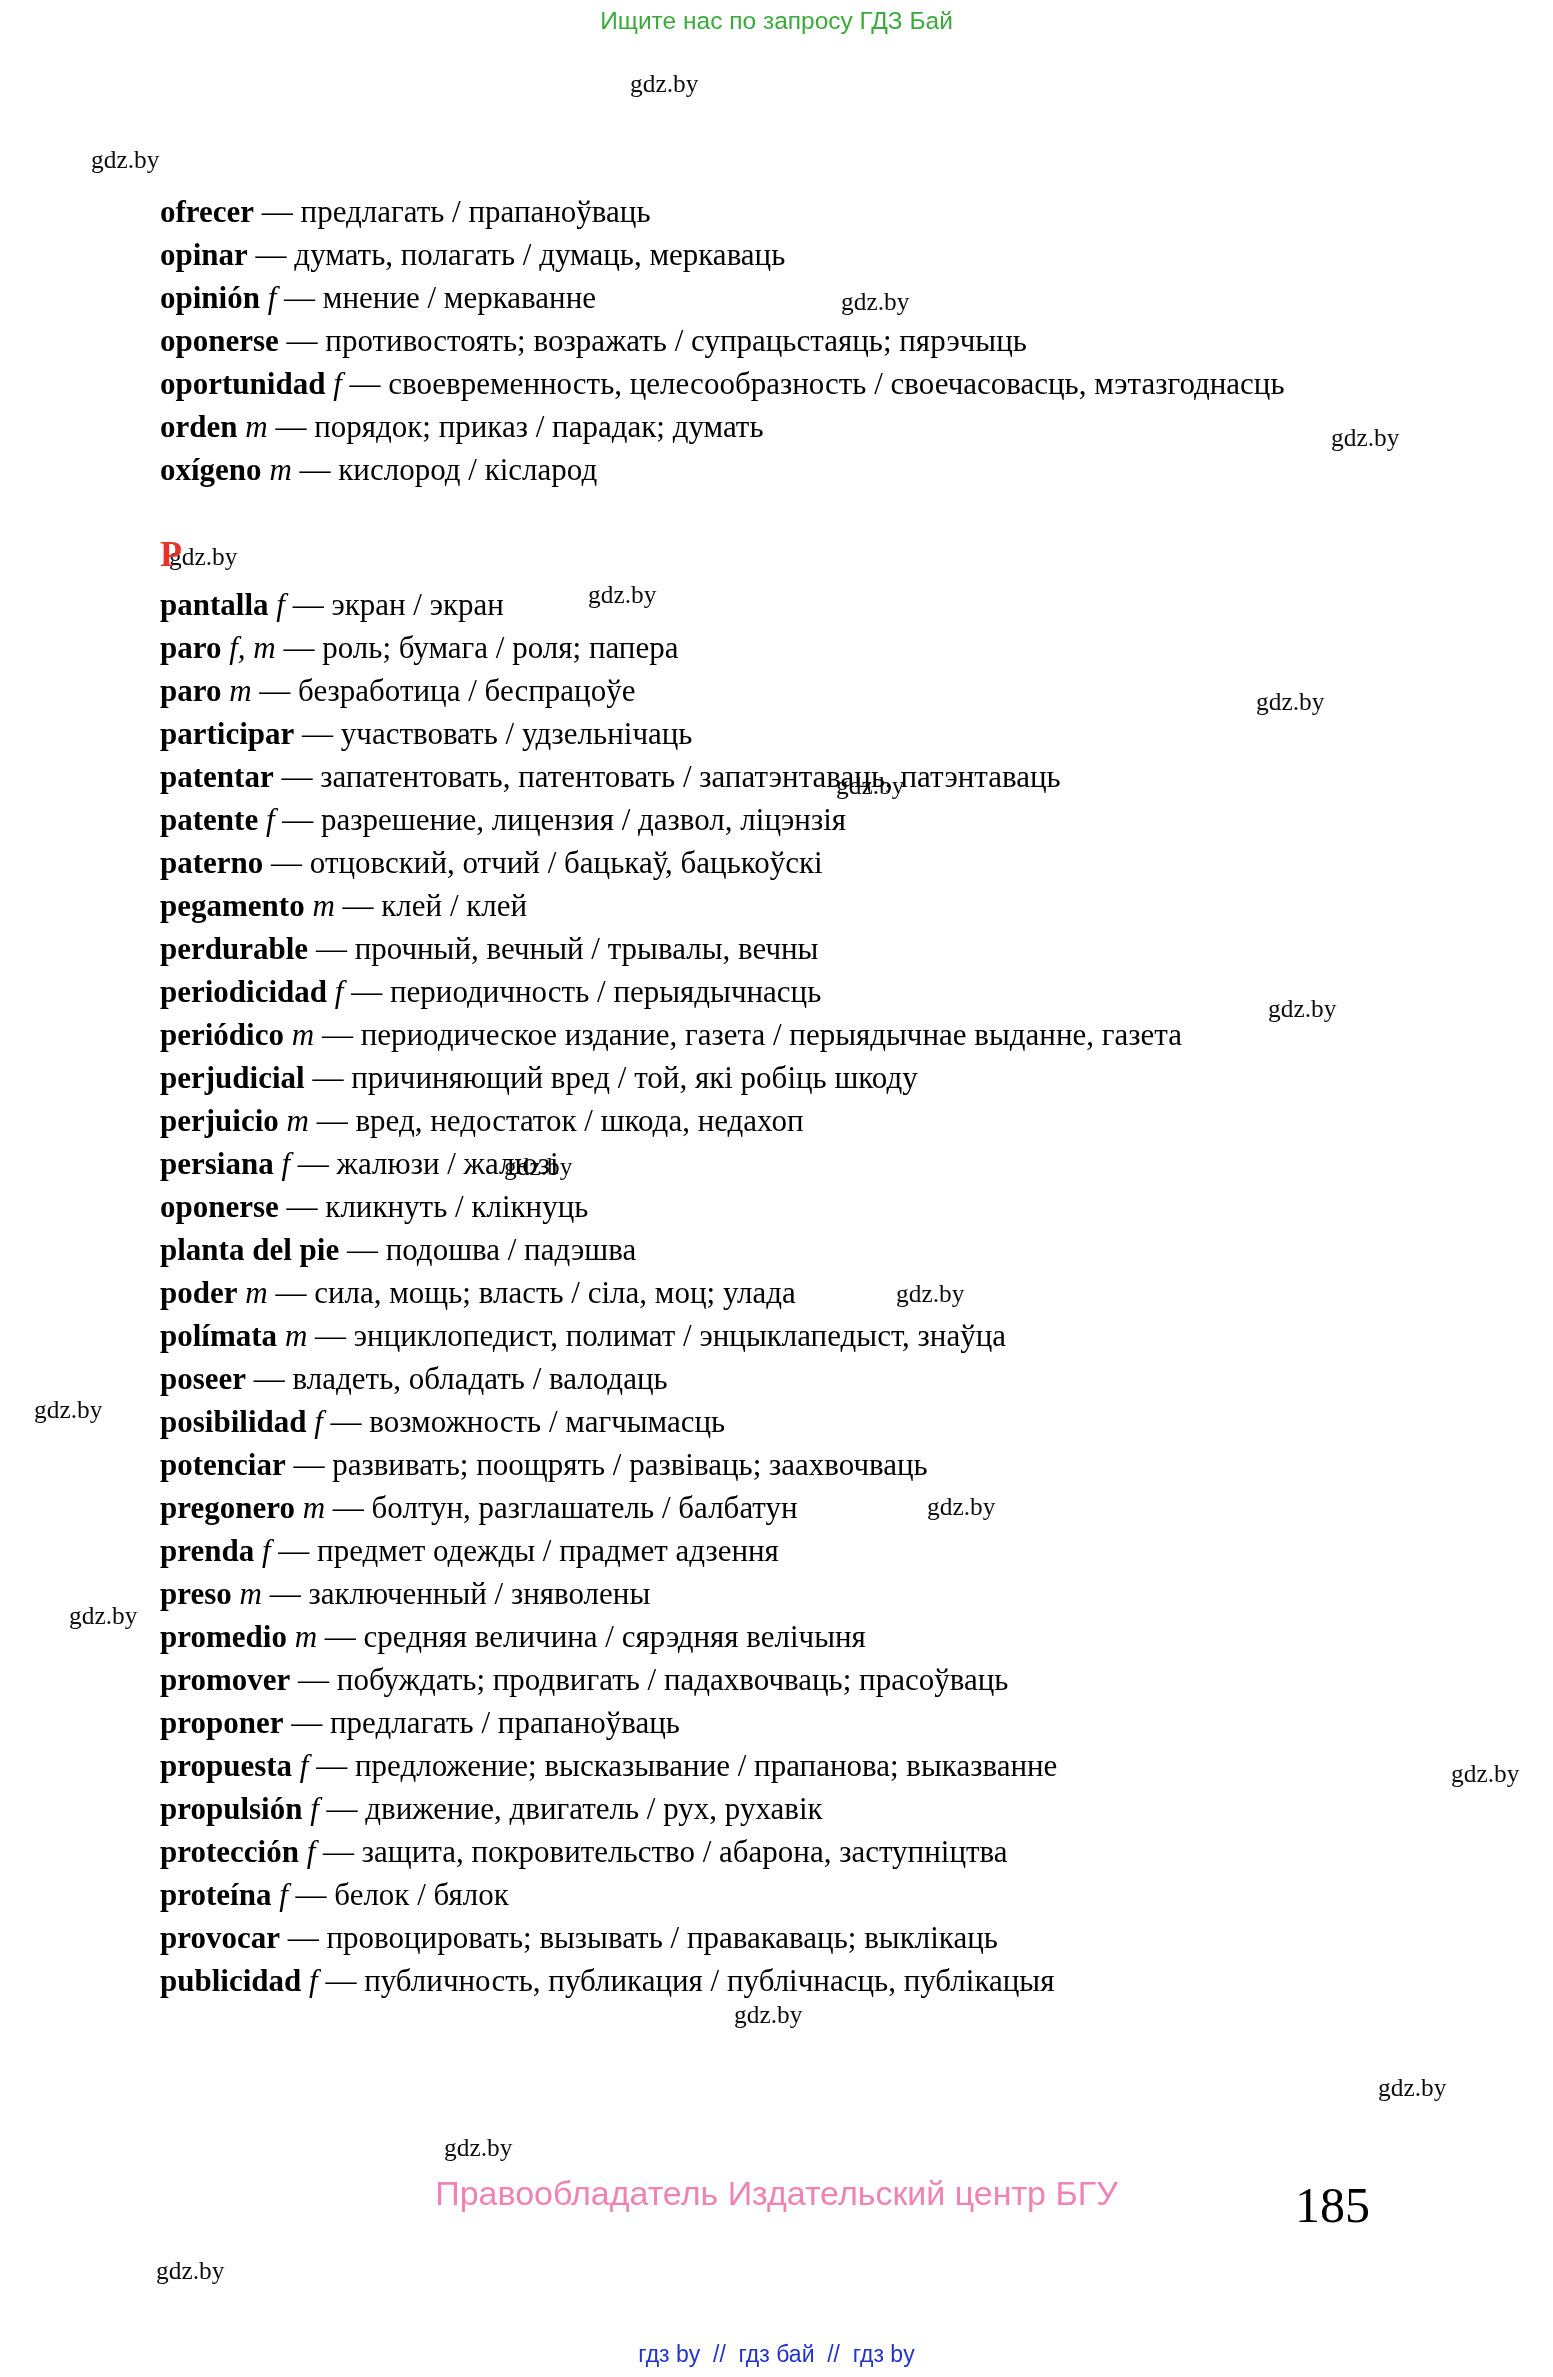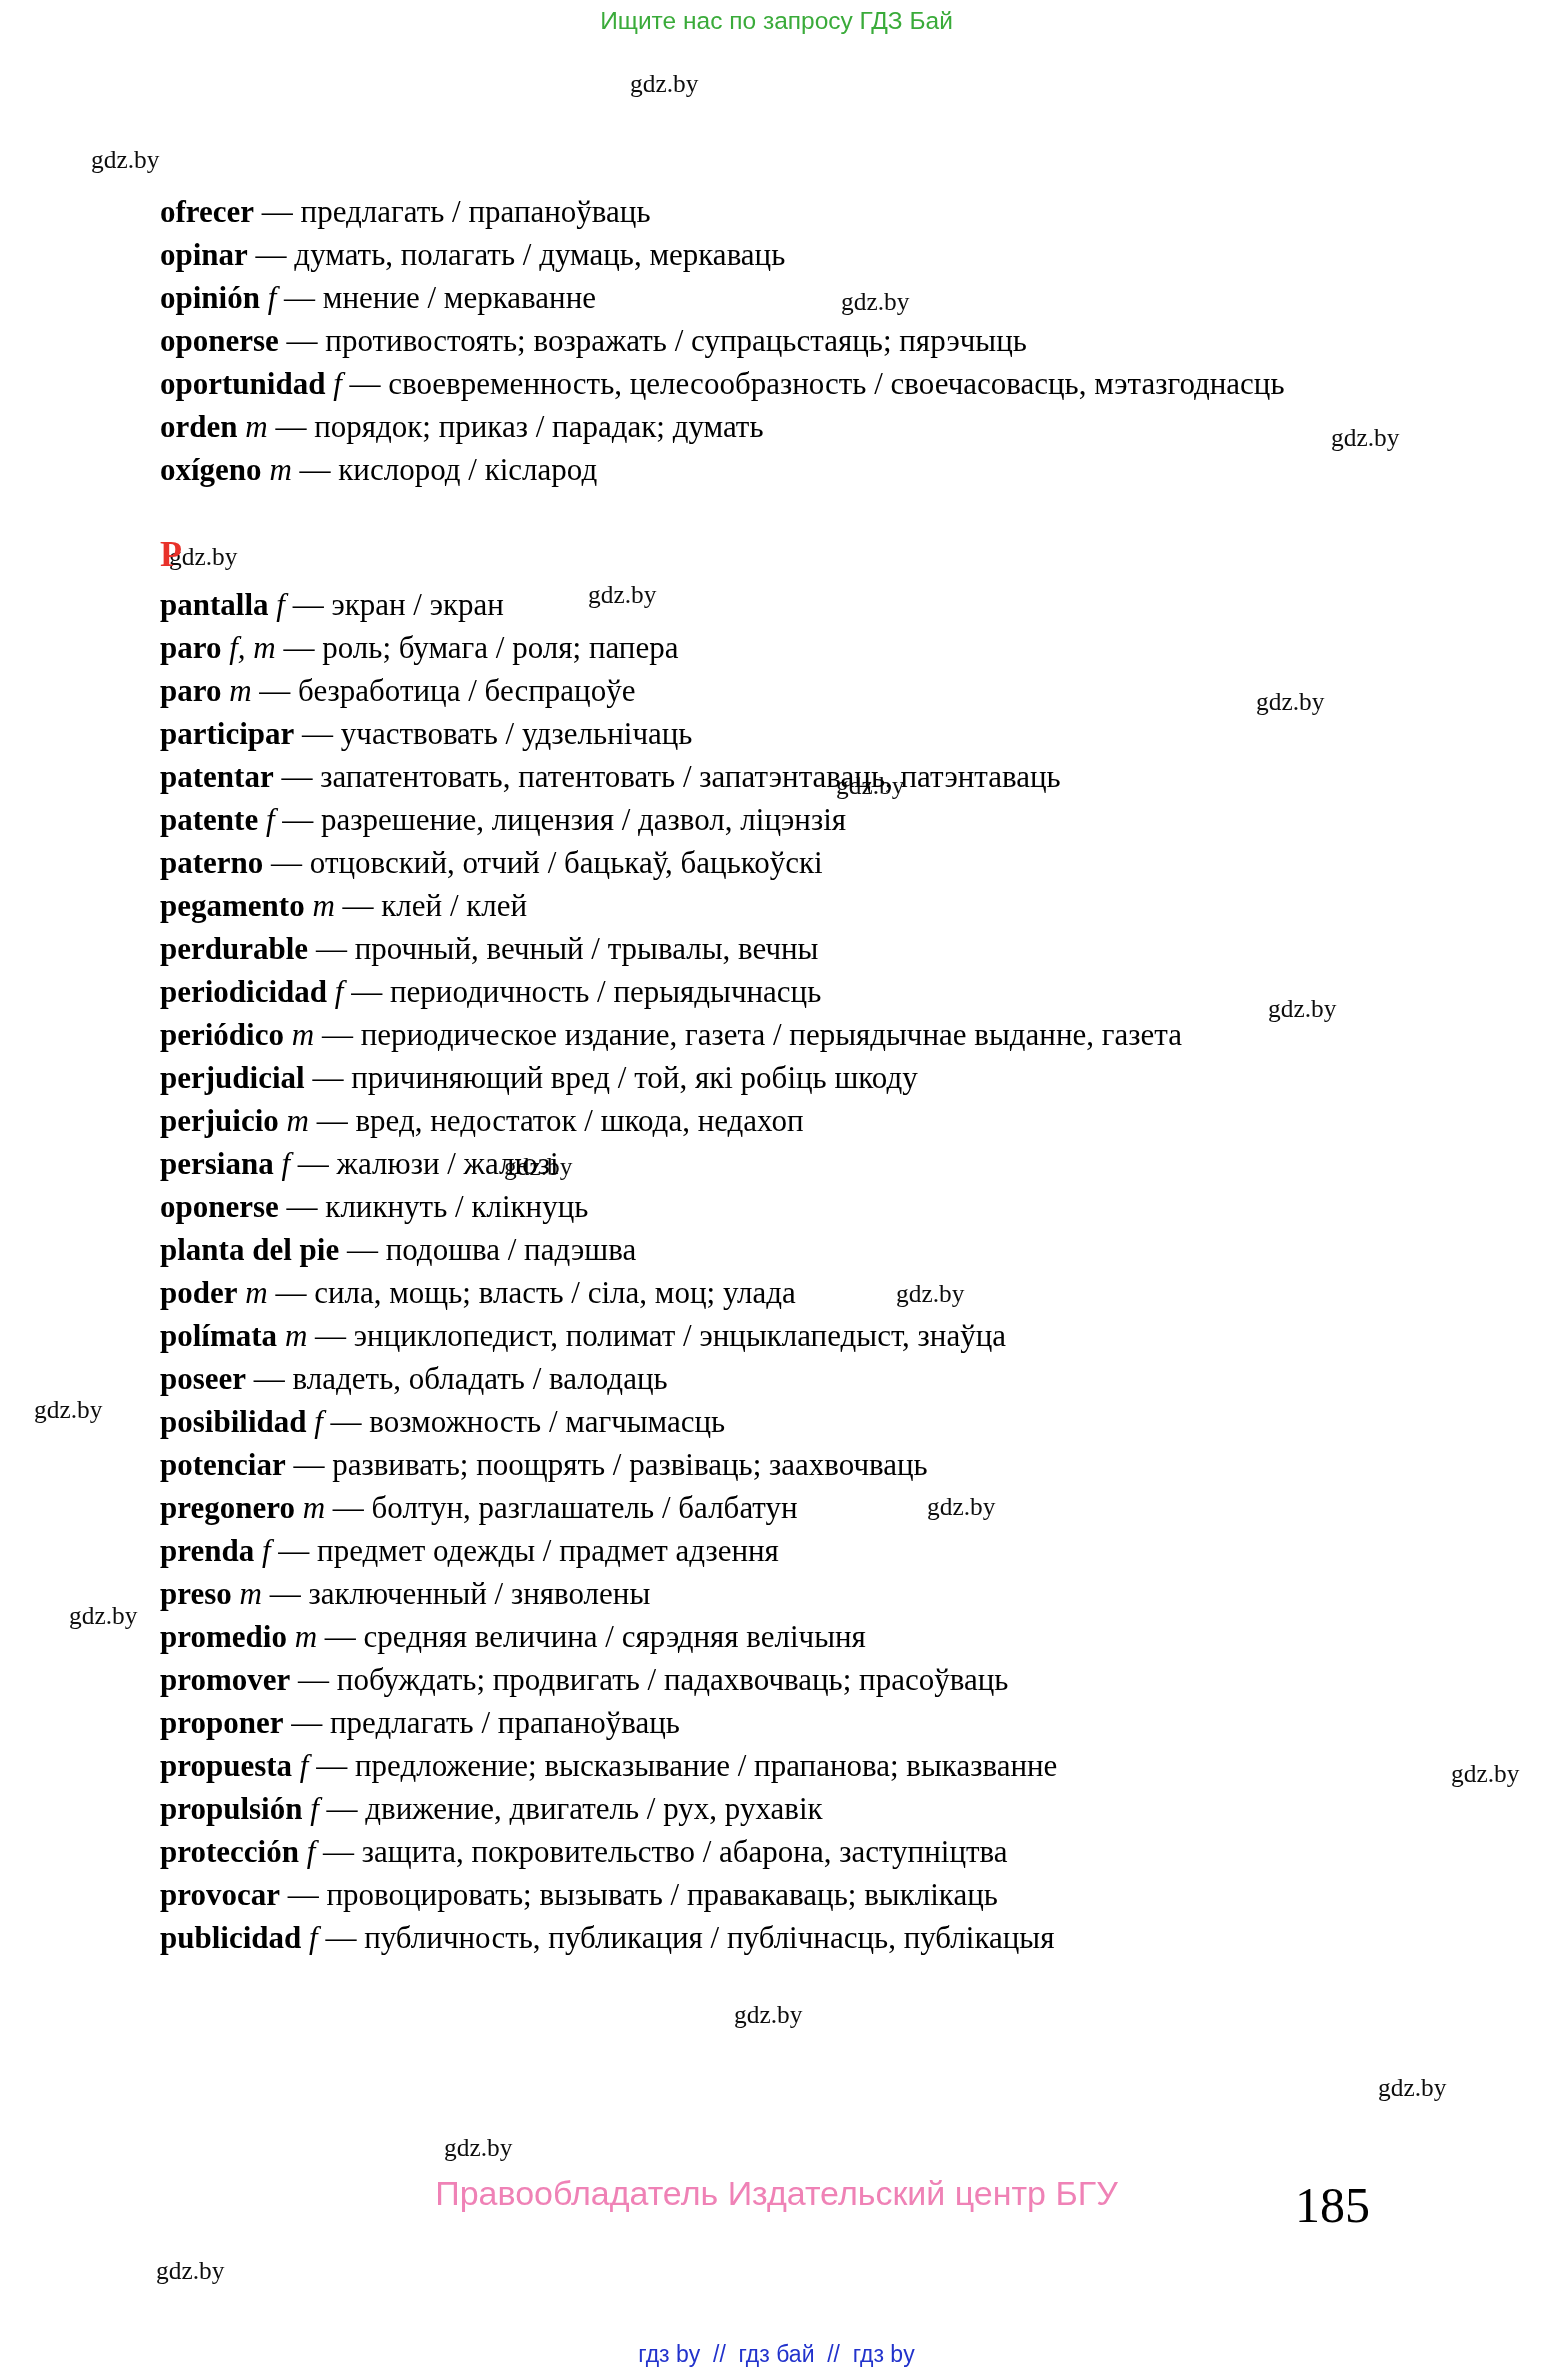--- a/index.html
+++ b/index.html
@@ -151,20 +151,21 @@
   <p class="entry"><b class="word">promover</b><span class="dash"> — </span><span class="def">побуждать; продвигать / падахвочваць; прасоўваць</span></p>
 
   <p class="entry"><b class="word">proponer</b><span class="dash"> — </span><span class="def">предлагать / прапаноўваць</span></p>
 
   <p class="entry"><b class="word">propuesta</b><i class="gender"> f</i><span class="dash"> — </span><span class="def">предложение; высказывание / прапанова; выказванне</span></p>
 
   <p class="entry"><b class="word">propulsión</b><i class="gender"> f</i><span class="dash"> — </span><span class="def">движение, двигатель / рух, рухавік</span></p>
 
   <p class="entry"><b class="word">protección</b><i class="gender"> f</i><span class="dash"> — </span><span class="def">защита, покровительство / абарона, заступніцтва</span></p>
 
+  <p class="entry"><b class="word">proteína</b><i class="gender"> f</i><span class="dash"> — </span><span class="def">белок / бялок</span></p>
 
   <p class="entry"><b class="word">provocar</b><span class="dash"> — </span><span class="def">провоцировать; вызывать / правакаваць; выклікаць</span></p>
 
   <p class="entry"><b class="word">publicidad</b><i class="gender"> f</i><span class="dash"> — </span><span class="def">публичность, публикация / публічнасць, публікацыя</span></p>
 </section>
   </main>
 
   <div class="copyright-row">
     <span class="copyright">Правообладатель Издательский центр БГУ</span>
   </div>

